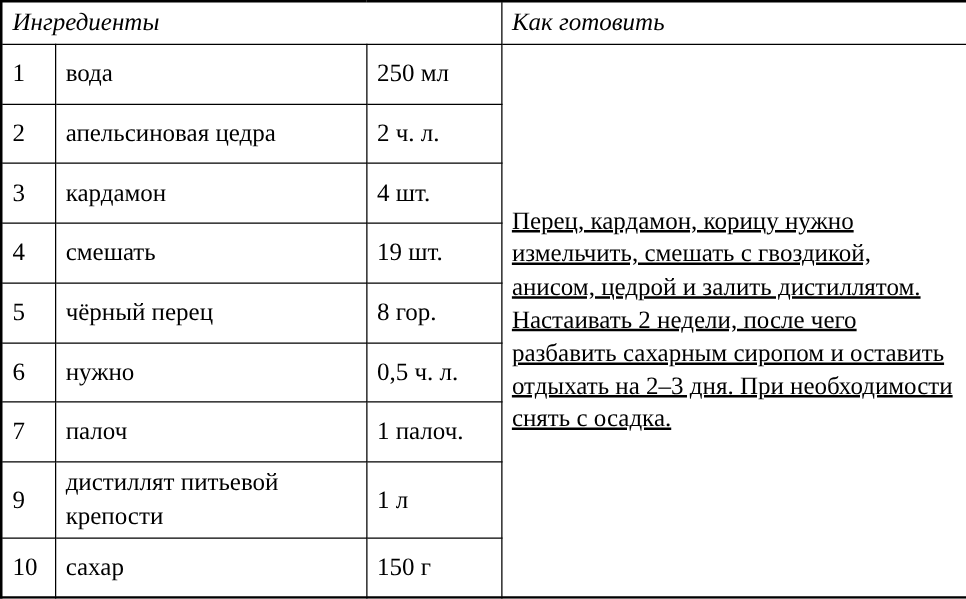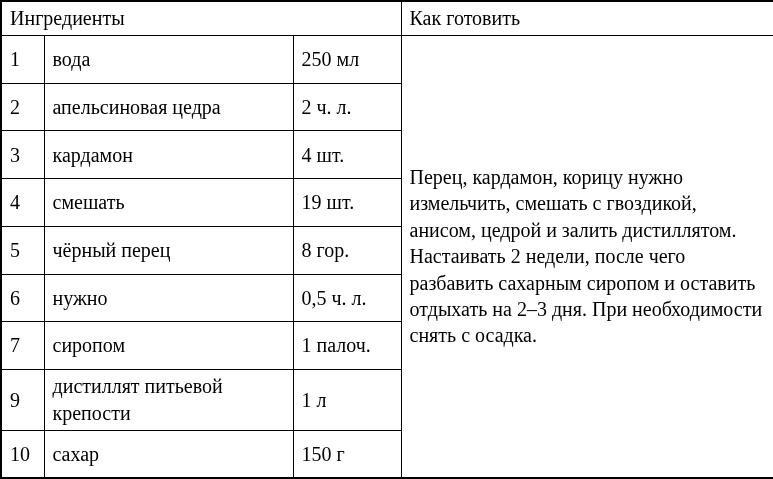--- a/index.html
+++ b/index.html
@@ -24,27 +24,28 @@
     line-height: 1.32;
   }
   table.recipe td, table.recipe th {
     border: 1px solid #000000;
     padding: 3px 8px;
     vertical-align: middle;
     font-weight: normal;
     text-align: left;
     overflow: hidden;
   }
-  tr.header-row { height: 18px; }
+  tr.header-row { height: 18px; font-style: italic; }
   tr.body-row { height: 47px; }
   td.num-cell { }
   td.qty-cell { }
   td.instructions-cell {
     vertical-align: top;
     padding-top: 4px;
+    text-decoration: underline;
   }
   col.c-num { width: 43px; }
   col.c-name { width: 249px; }
   col.c-qty { width: 108px; }
   col.c-instr { width: 373px; }
 </style>
 </head>
 <body>
 
 <table class="recipe">
@@ -92,21 +93,21 @@
     </tr>
 
     <tr class="body-row">
       <td class="num-cell">6</td>
       <td class="name-cell">нужно</td>
       <td class="qty-cell">0,5 ч. л.</td>
     </tr>
 
     <tr class="body-row">
       <td class="num-cell">7</td>
-      <td class="name-cell">сиропом</td>
+      <td class="name-cell">палоч</td>
       <td class="qty-cell">1 палоч.</td>
     </tr>
 
     <tr class="body-row tall-row">
       <td class="num-cell">9</td>
       <td class="name-cell">дистиллят питьевой крепости</td>
       <td class="qty-cell">1 л</td>
     </tr>
 
     <tr class="body-row">

